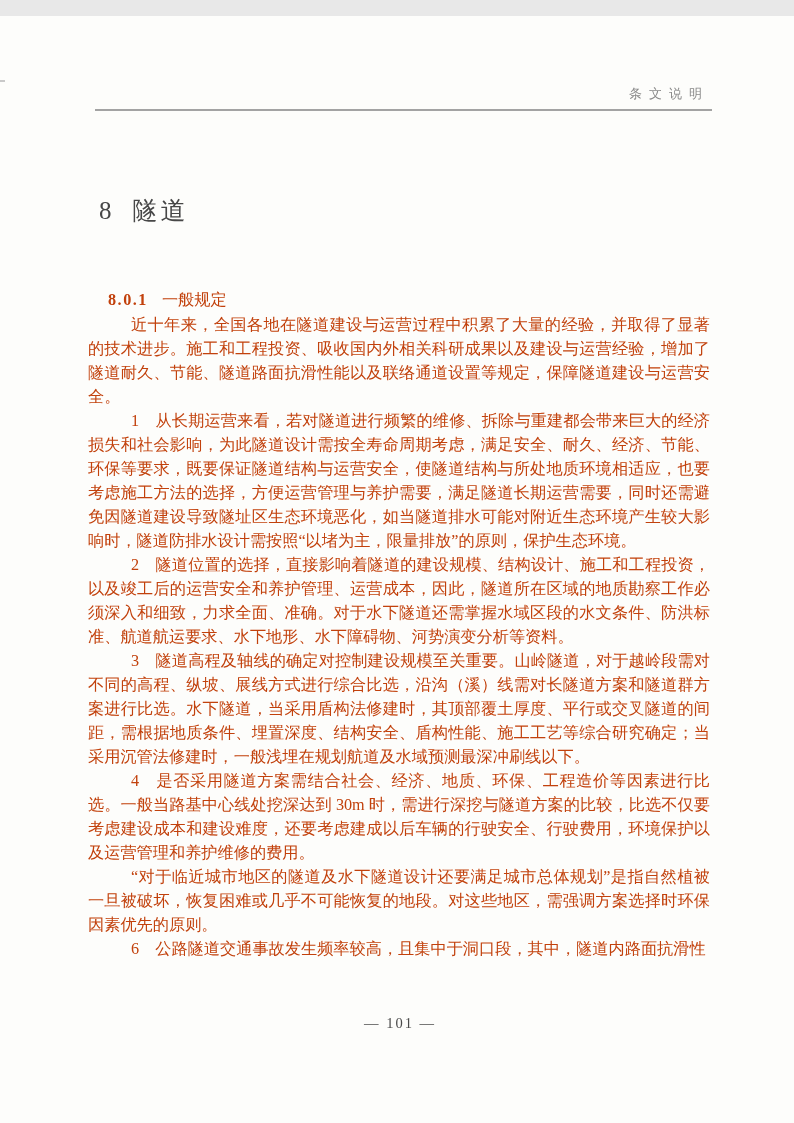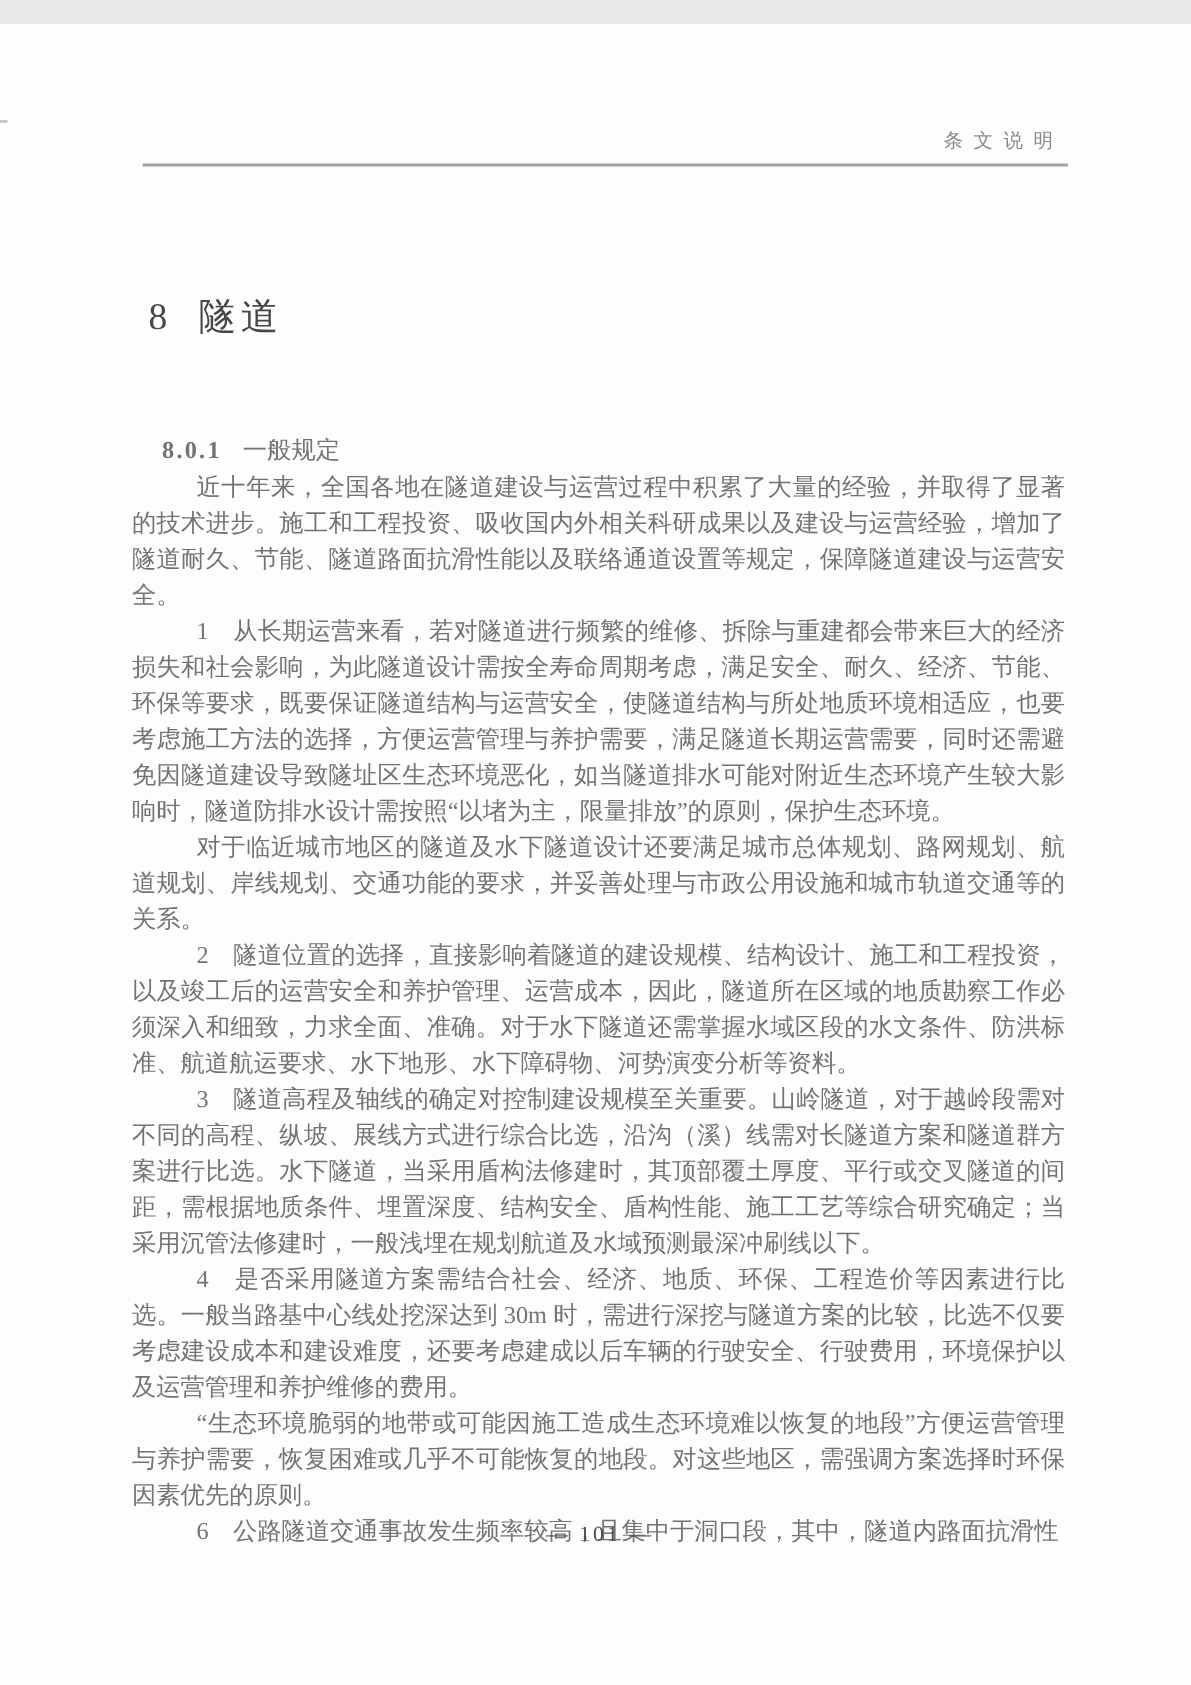--- a/index.html
+++ b/index.html
@@ -53,21 +53,21 @@
     text-align: right;
   }
   
   .content {
     position: absolute;
     top: 272px;
     left: 88px;
     width: 622px;
     font-size: 16.2px;
     line-height: 24px;
-    color: #737373;
+    color: #c2410c;
   }
   .section-heading {
     padding-left: 20px;
     margin: 0 0 1px 0;
   }
   .section-heading .sec-num {
     font-weight: 700;
     letter-spacing: 1.5px;
   }
   .section-heading .sec-title {
@@ -118,24 +118,23 @@
   </h1>
 
   <div class="content">
 
     <div class="section-heading">
       <span class="sec-num">8.0.1</span><span class="sec-title">一般规定</span>
     </div>
 
     <p>近十年来，全国各地在隧道建设与运营过程中积累了大量的经验，并取得了显著的技术进步。施工和工程投资、吸收国内外相关科研成果以及建设与运营经验，增加了隧道耐久、节能、隧道路面抗滑性能以及联络通道设置等规定，保障隧道建设与运营安全。</p>
     <p>1　从长期运营来看，若对隧道进行频繁的维修、拆除与重建都会带来巨大的经济损失和社会影响，为此隧道设计需按全寿命周期考虑，满足安全、耐久、经济、节能、环保等要求，既要保证隧道结构与运营安全，使隧道结构与所处地质环境相适应，也要考虑施工方法的选择，方便运营管理与养护需要，满足隧道长期运营需要，同时还需避免因隧道建设导致隧址区生态环境恶化，如当隧道排水可能对附近生态环境产生较大影响时，隧道防排水设计需按照“以堵为主，限量排放”的原则，保护生态环境。</p>
-    <p>对于临近城市地区的隧道及水下隧道设计还要满足城市总体规划、路网规划、航道规划、岸线规划、交通功能的要求，并妥善处理与市政公用设施和城市轨道交通等的关系。</p>
     <p>2　隧道位置的选择，直接影响着隧道的建设规模、结构设计、施工和工程投资，以及竣工后的运营安全和养护管理、运营成本，因此，隧道所在区域的地质勘察工作必须深入和细致，力求全面、准确。对于水下隧道还需掌握水域区段的水文条件、防洪标准、航道航运要求、水下地形、水下障碍物、河势演变分析等资料。</p>
     <p>3　隧道高程及轴线的确定对控制建设规模至关重要。山岭隧道，对于越岭段需对不同的高程、纵坡、展线方式进行综合比选，沿沟（溪）线需对长隧道方案和隧道群方案进行比选。水下隧道，当采用盾构法修建时，其顶部覆土厚度、平行或交叉隧道的间距，需根据地质条件、埋置深度、结构安全、盾构性能、施工工艺等综合研究确定；当采用沉管法修建时，一般浅埋在规划航道及水域预测最深冲刷线以下。</p>
     <p>4　是否采用隧道方案需结合社会、经济、地质、环保、工程造价等因素进行比选。一般当路基中心线处挖深达到 30m 时，需进行深挖与隧道方案的比较，比选不仅要考虑建设成本和建设难度，还要考虑建成以后车辆的行驶安全、行驶费用，环境保护以及运营管理和养护维修的费用。</p>
-    <p>“生态环境脆弱的地带或可能因施工造成生态环境难以恢复的地段”方便运营管理与养护需要，恢复困难或几乎不可能恢复的地段。对这些地区，需强调方案选择时环保因素优先的原则。</p>
+    <p>“对于临近城市地区的隧道及水下隧道设计还要满足城市总体规划”是指自然植被一旦被破坏，恢复困难或几乎不可能恢复的地段。对这些地区，需强调方案选择时环保因素优先的原则。</p>
     <p>6　公路隧道交通事故发生频率较高，且集中于洞口段，其中，隧道内路面抗滑性</p>
 
   </div>
 
   <div class="page-number">— 101 —</div>
 
 </div>
 
 </body></html>

